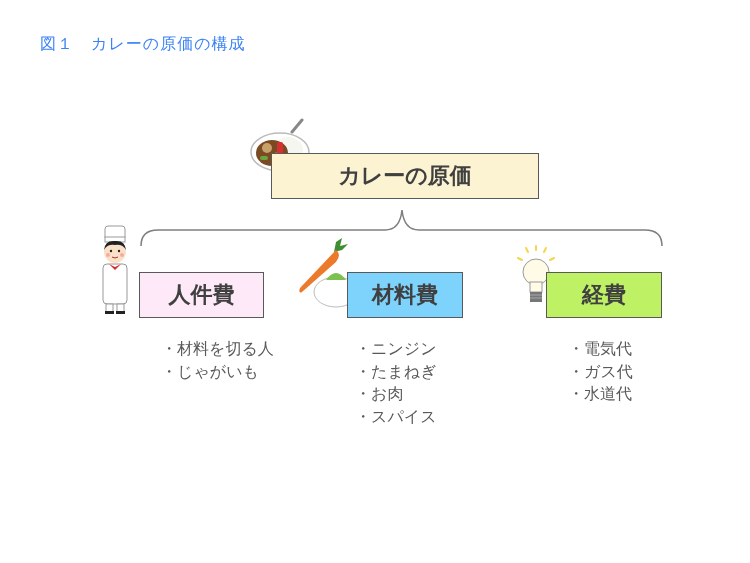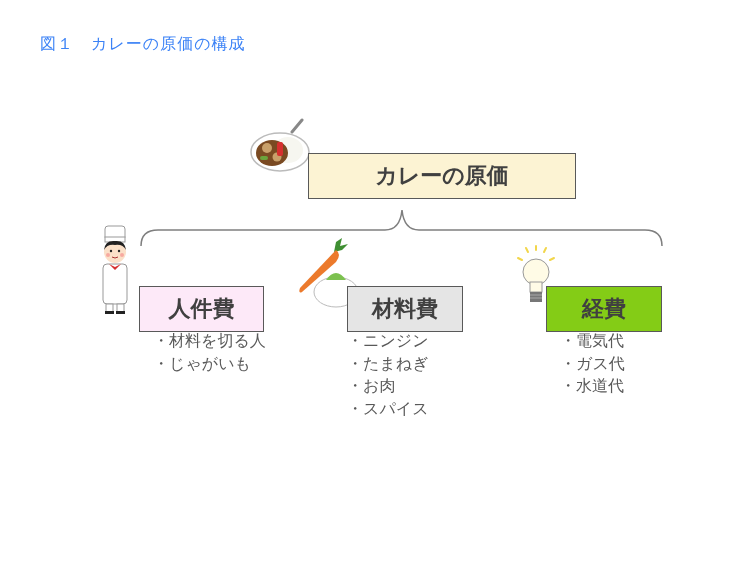--- a/index.html
+++ b/index.html
@@ -1,24 +1,24 @@
 <!DOCTYPE html>
 <html><head>
 <meta charset="utf-8">
 <style>
   html,body{margin:0;padding:0;background:#ffffff;}
   body{width:750px;height:563px;position:relative;overflow:hidden;font-family:"DejaVu Sans","Liberation Sans",sans-serif;color:#404040;}
   .caption{position:absolute;left:40px;top:34px;font-size:16px;color:#3b82f6;letter-spacing:1px;white-space:pre;}
   .box{position:absolute;box-sizing:border-box;border:1.5px solid #595959;display:flex;align-items:center;justify-content:center;font-weight:bold;color:#404040;}
-  .root{left:271px;top:153px;width:268px;height:46px;background:#fcf3d3;font-size:22px;margin-left:37px;}
-  .child{top:286px;height:46px;font-size:22px;}
+  .root{left:271px;top:153px;width:268px;height:46px;background:#fcf3d3;font-size:22px;}
+  .child{top:272px;height:46px;font-size:22px;}
   .c0{left:139px;width:125px;background:#fde9f8;}
-  .c1{left:347px;width:116px;background:#e5e5e5;}
-  .c2{left:546px;width:116px;background:#84cc16;}
-  .list{position:absolute;list-style:none;margin:8px;padding:0;font-size:16px;line-height:22.5px;color:#595959;}
+  .c1{left:347px;width:116px;background:#7dd3fc;}
+  .c2{left:546px;width:116px;background:#bef264;}
+  .list{position:absolute;list-style:none;margin:16px;padding:0;font-size:16px;line-height:22.5px;color:#595959;}
   .list li::before{content:"・";}
   .l0{left:145px;top:322px;}
   .l1{left:339px;top:322px;}
   .l2{left:552px;top:322px;}
   svg.abs{position:absolute;left:0;top:0;}
   .ill{position:absolute;}
 </style>
 </head>
 <body>
 

